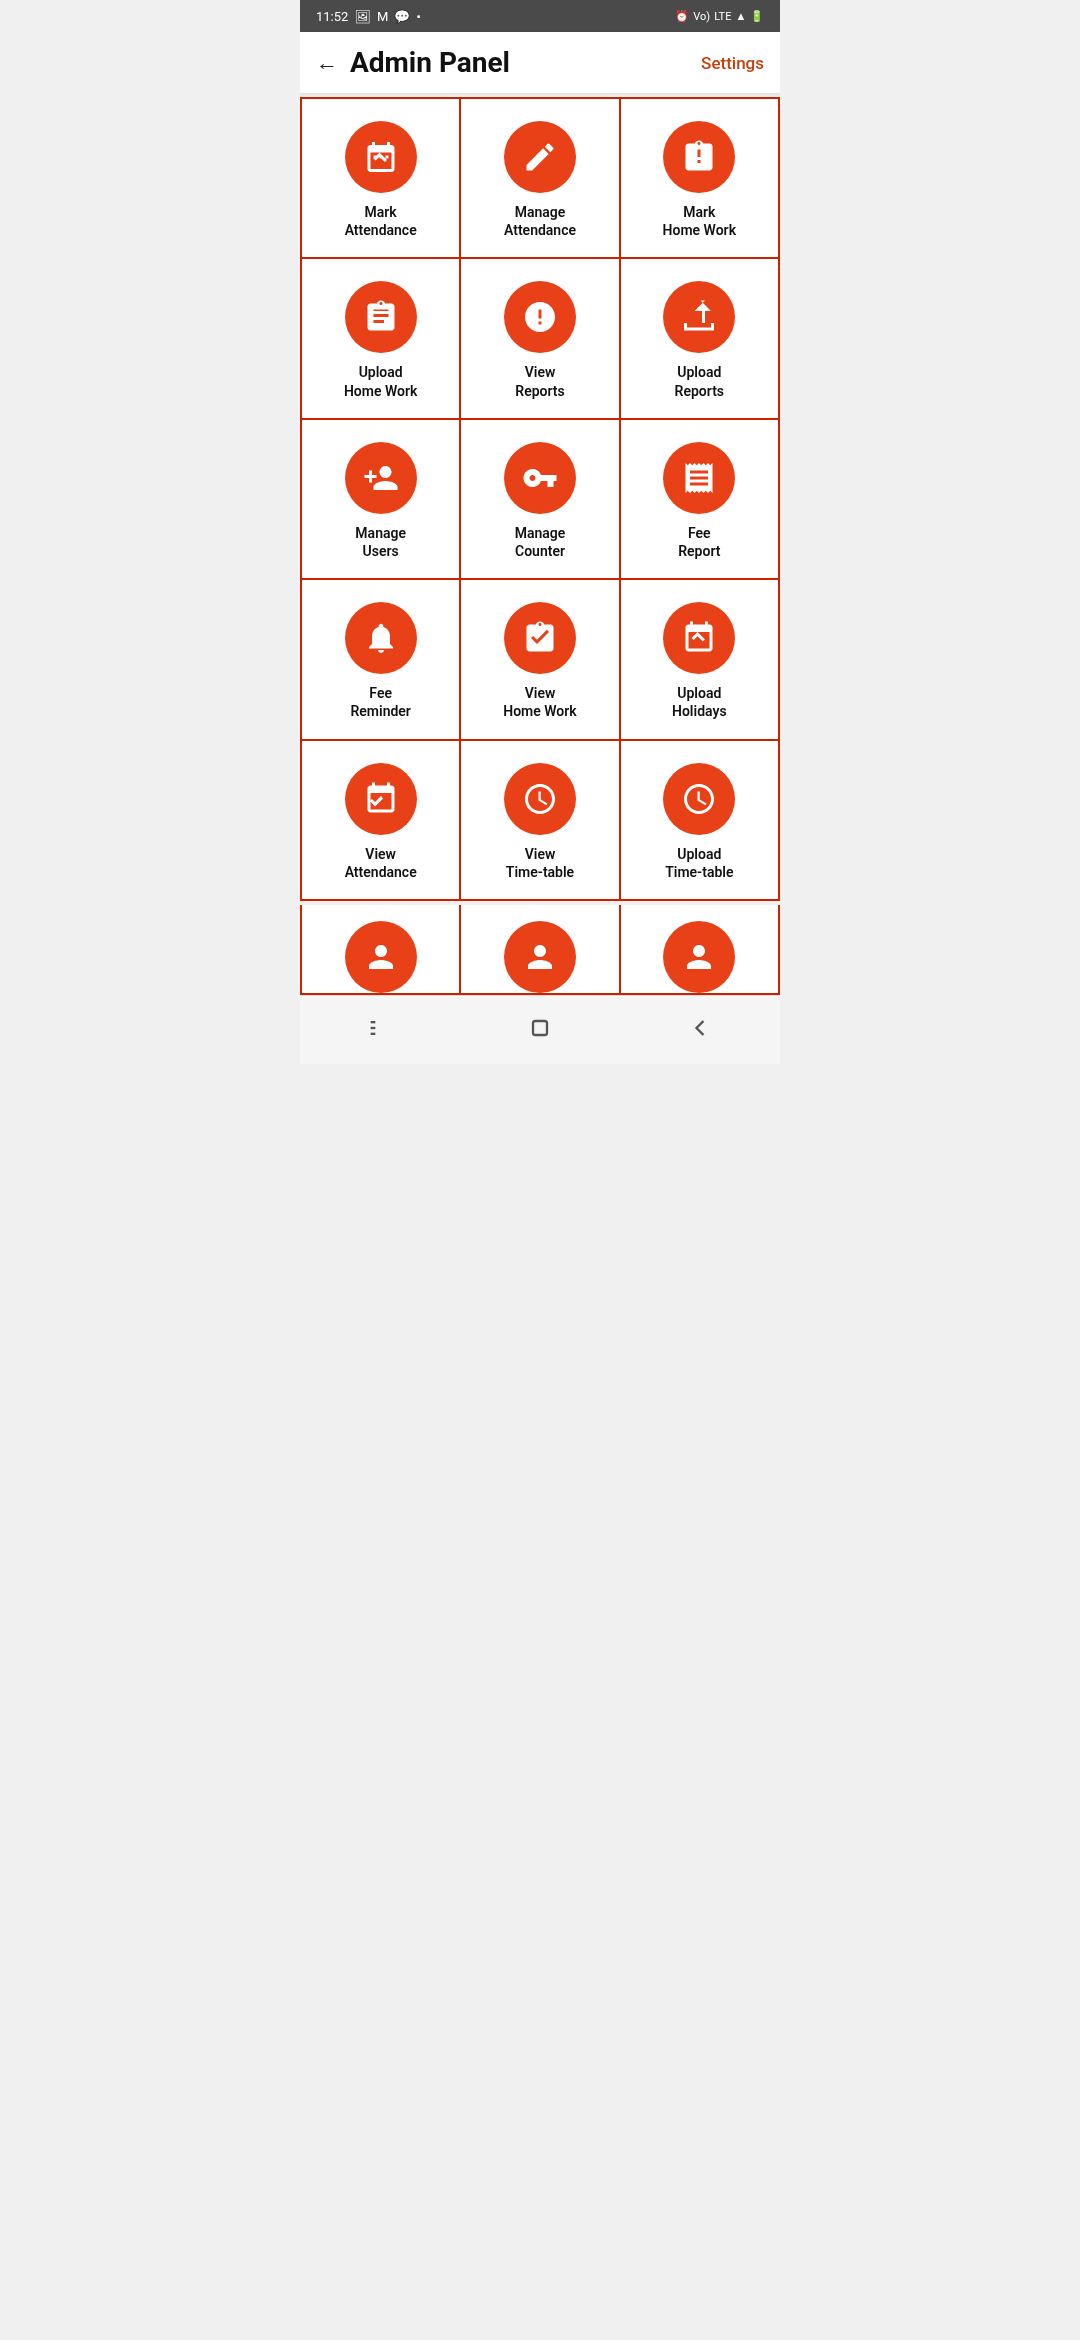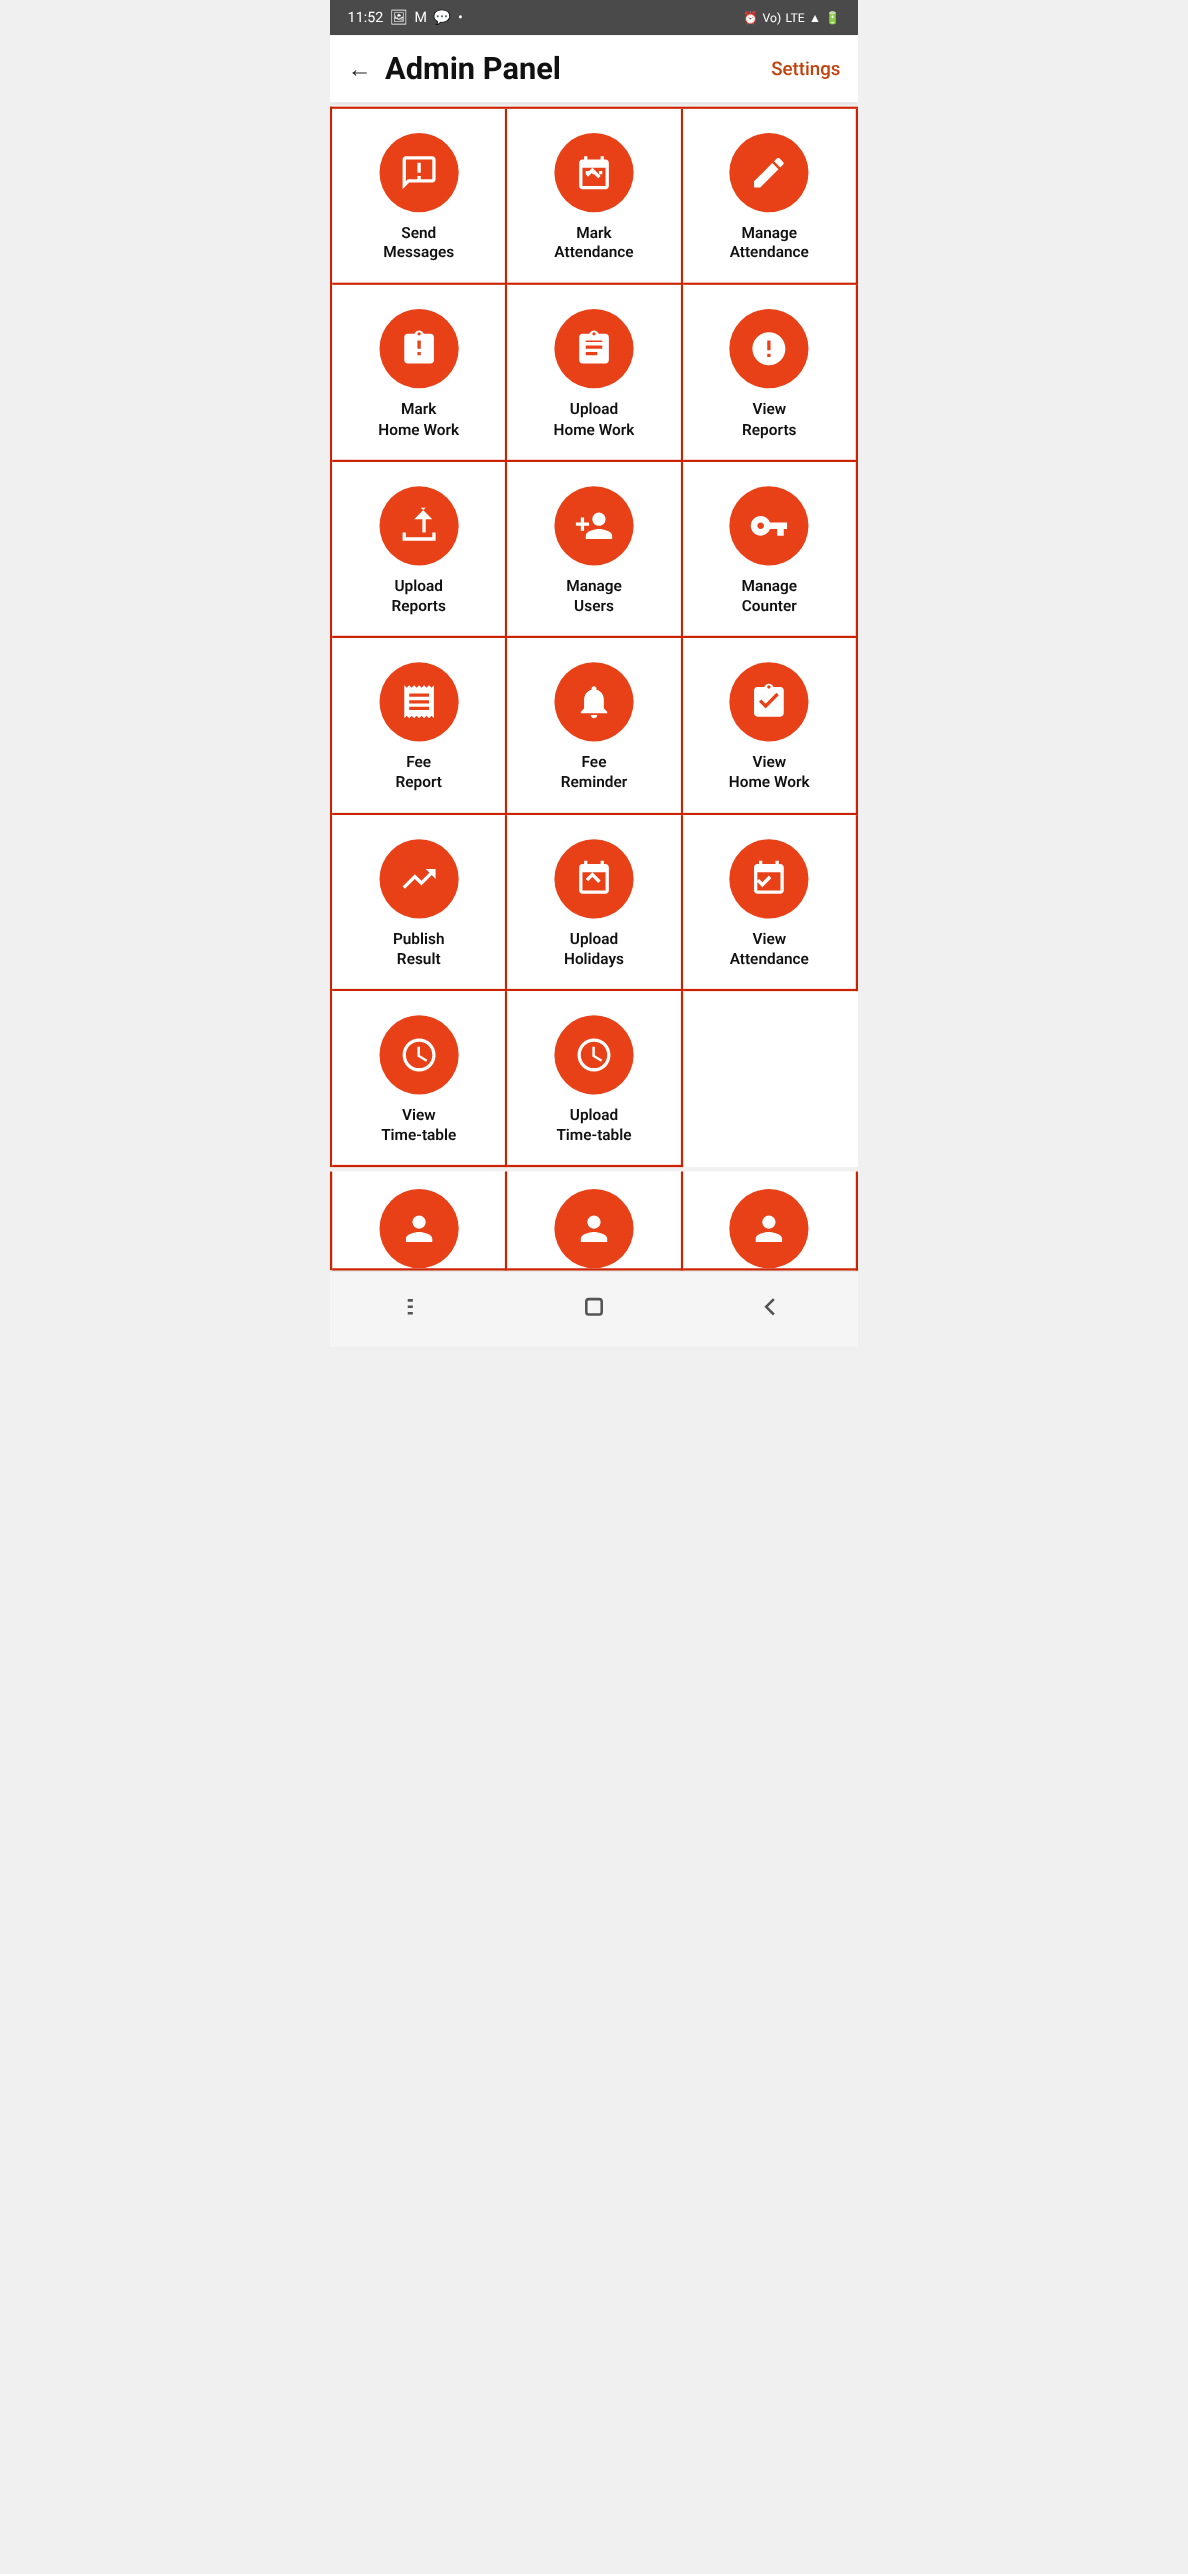--- a/index.html
+++ b/index.html
@@ -183,29 +183,20 @@
 <div class="header">
   <span class="header-back">←</span>
   <span class="header-title">Admin Panel</span>
   <span class="header-settings">Settings</span>
 </div>
 
 <div class="grid-container" id="main-grid">
     <div class="grid-item">
       <div class="icon-circle">
         <svg viewBox="0 0 24 24" fill="white">
-          <path d="M20 2H4c-1.1 0-2 .9-2 2v18l4-4h14c1.1 0 2-.9 2-2V4c0-1.1-.9-2-2-2zm0 14H5.17L4 17.17V4h16v12zm-9-2h2v2h-2zm0-8h2v6h-2z"></path>
-        </svg>
-      </div>
-      <span class="item-label" style="white-space: pre-line;">Send
-Messages</span>
-    </div>
-    <div class="grid-item">
-      <div class="icon-circle">
-        <svg viewBox="0 0 24 24" fill="white">
           <path d="M9 11H7v2h2v-2zm4 0h-2v2h2v-2zm4 0h-2v2h2v-2zm2-7h-1V2h-2v2H8V2H6v2H5c-1.1 0-2 .9-2 2v14c0 1.1.9 2 2 2h14c1.1 0 2-.9 2-2V6c0-1.1-.9-2-2-2zm0 16H5V9h14v11zM7 13l1.41 1.41L11 11.83l3.59 3.58L16 14l-5-5z"></path>
         </svg>
       </div>
       <span class="item-label" style="white-space: pre-line;">Mark
 Attendance</span>
     </div>
     <div class="grid-item">
       <div class="icon-circle">
         <svg viewBox="0 0 24 24" fill="white">
           <path d="M3 17.25V21h3.75L17.81 9.94l-3.75-3.75L3 17.25zM20.71 7.04c.39-.39.39-1.02 0-1.41l-2.34-2.34a1 1 0 00-1.41 0l-1.83 1.83 3.75 3.75 1.83-1.83z"></path>
@@ -287,29 +278,20 @@
 Reminder</span>
     </div>
     <div class="grid-item">
       <div class="icon-circle">
         <svg viewBox="0 0 24 24" fill="white">
           <path d="M19 3h-4.18C14.4 1.84 13.3 1 12 1s-2.4.84-2.82 2H5c-1.1 0-2 .9-2 2v14c0 1.1.9 2 2 2h14c1.1 0 2-.9 2-2V5c0-1.1-.9-2-2-2zm-7-1c.55 0 1 .45 1 1s-.45 1-1 1-1-.45-1-1 .45-1 1-1zm-2 14l-4-4 1.41-1.41L10 13.17l6.59-6.59L18 8l-8 8z"></path>
         </svg>
       </div>
       <span class="item-label" style="white-space: pre-line;">View
 Home Work</span>
-    </div>
-    <div class="grid-item">
-      <div class="icon-circle">
-        <svg viewBox="0 0 24 24" fill="white">
-          <path d="M16 6l2.29 2.29-4.88 4.88-4-4L2 16.59 3.41 18l6-6 4 4 6.3-6.29L22 12V6z"></path>
-        </svg>
-      </div>
-      <span class="item-label" style="white-space: pre-line;">Publish
-Result</span>
     </div>
     <div class="grid-item">
       <div class="icon-circle">
         <svg viewBox="0 0 24 24" fill="white">
           <path d="M19 3h-1V1h-2v2H8V1H6v2H5c-1.1 0-2 .9-2 2v14c0 1.1.9 2 2 2h14c1.1 0 2-.9 2-2V5c0-1.1-.9-2-2-2zm0 16H5V8h14v11zM7 12l1.41 1.41L11 10.83l3.59 3.58L16 13l-5-5z"></path>
         </svg>
       </div>
       <span class="item-label" style="white-space: pre-line;">Upload
 Holidays</span>
     </div>

